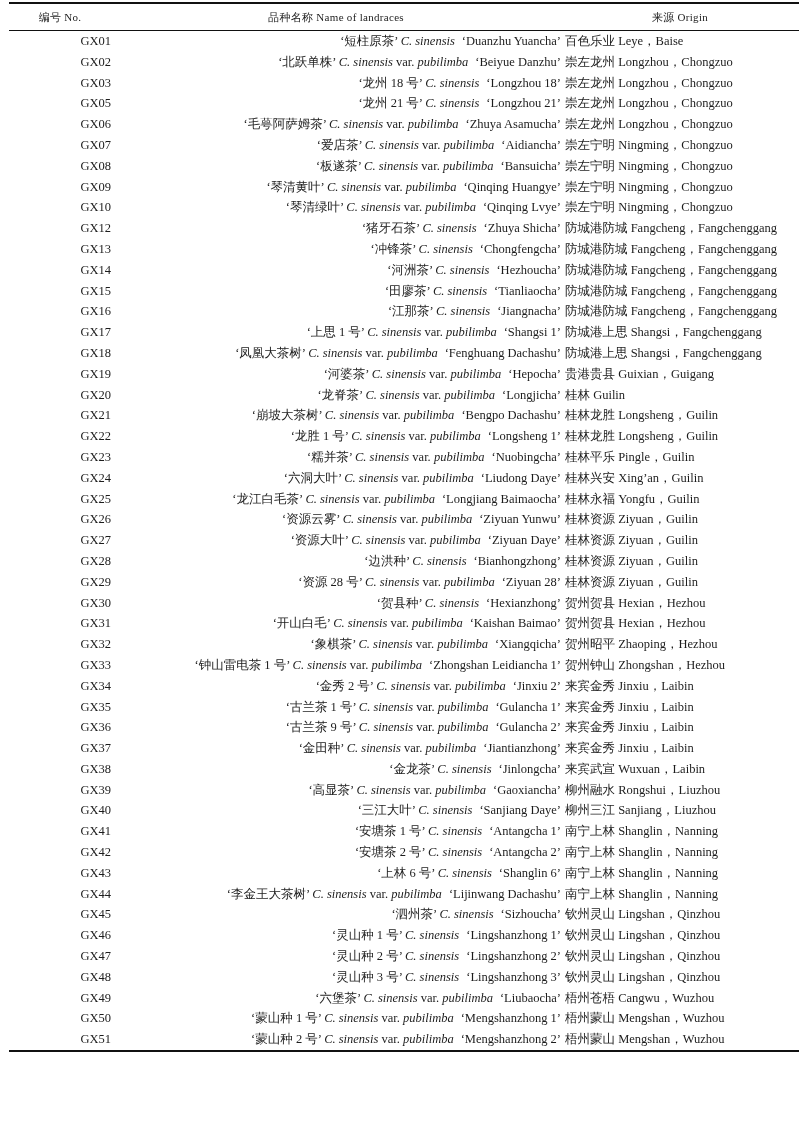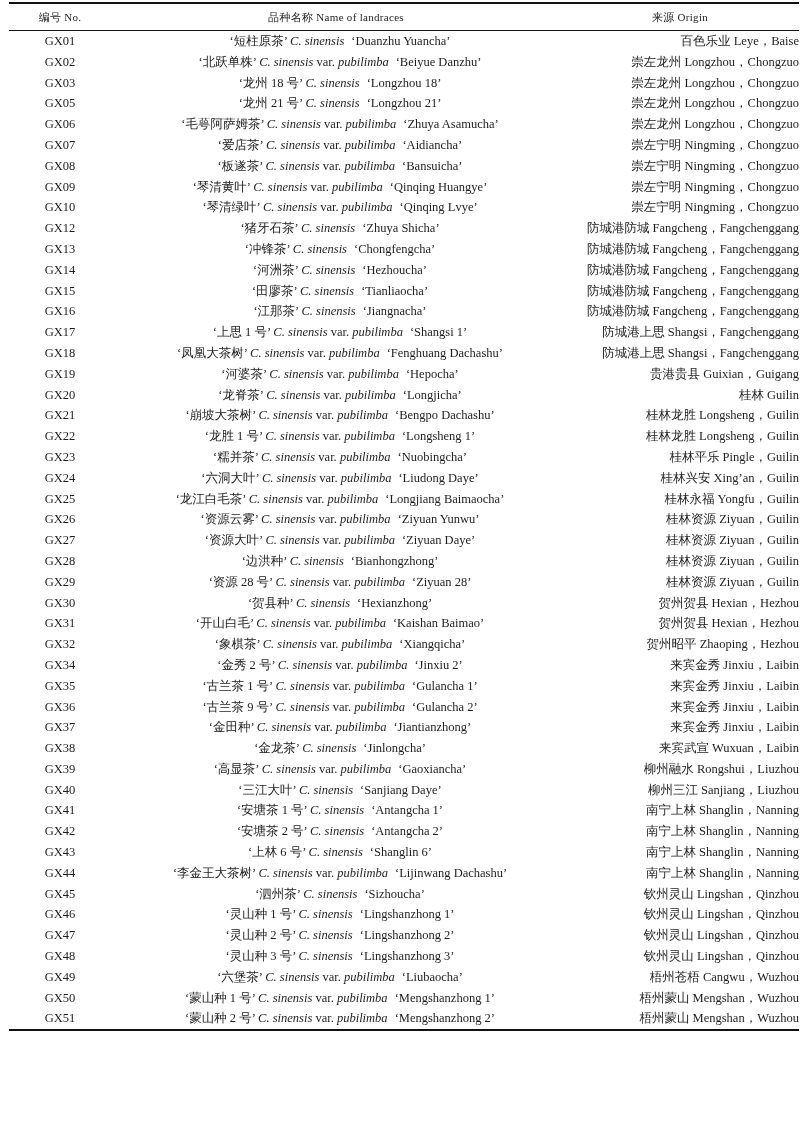--- a/index.html
+++ b/index.html
@@ -9,23 +9,23 @@
         width:790px;margin:2px 9px 0 9px;}
   col.c-no{width:102px;}
   col.c-name{width:450px;}
   col.c-origin{width:238px;}
   thead tr{border-top:2.5px solid #111;border-bottom:1.5px solid #111;}
   th{font-weight:normal;font-size:11px;height:26px;text-align:center;
      padding:0;letter-spacing:.3px;}
   tbody{border-bottom:2.5px solid #111;}
   td{font-size:12.5px;height:20.8px;line-height:20.8px;padding:0;
      white-space:nowrap;overflow:hidden;}
-  td.no{text-align:center;}
-  td.name{text-align:center;padding-left:8px;margin-left:38px;}
-  td.origin{text-align:right;padding-left:4px;}
+  td.no{text-align:right;}
+  td.name{text-align:right;padding-left:8px;margin-left:38px;}
+  td.origin{text-align:left;padding-left:4px;}
   td.name i{font-style:italic;}
   td.name .cultivar{margin-left:7px;}
 </style>
 </head>
 <body>
 
 <table>
   <colgroup>
     <col class="c-no">
       <col class="c-name">
@@ -214,20 +214,25 @@
     <td class="name"><span>‘开山白毛’ </span><i>C. sinensis</i><span> var. </span><i>pubilimba</i><span class="cultivar">‘Kaishan Baimao’</span></td>
     <td class="origin">贺州贺县 Hexian，Hezhou</td>
   </tr>
 
   <tr>
     <td class="no">GX32</td>
     <td class="name"><span>‘象棋茶’ </span><i>C. sinensis</i><span> var. </span><i>pubilimba</i><span class="cultivar">‘Xiangqicha’</span></td>
     <td class="origin">贺州昭平 Zhaoping，Hezhou</td>
   </tr>
 
+  <tr>
+    <td class="no">GX33</td>
+    <td class="name"><span>‘钟山雷电茶 1 号’ </span><i>C. sinensis</i><span> var. </span><i>pubilimba</i><span class="cultivar">‘Zhongshan Leidiancha 1’</span></td>
+    <td class="origin">贺州钟山 Zhongshan，Hezhou</td>
+  </tr>
 
   <tr>
     <td class="no">GX34</td>
     <td class="name"><span>‘金秀 2 号’ </span><i>C. sinensis</i><span> var. </span><i>pubilimba</i><span class="cultivar">‘Jinxiu 2’</span></td>
     <td class="origin">来宾金秀 Jinxiu，Laibin</td>
   </tr>
 
   <tr>
     <td class="no">GX35</td>
     <td class="name"><span>‘古兰茶 1 号’ </span><i>C. sinensis</i><span> var. </span><i>pubilimba</i><span class="cultivar">‘Gulancha 1’</span></td>

